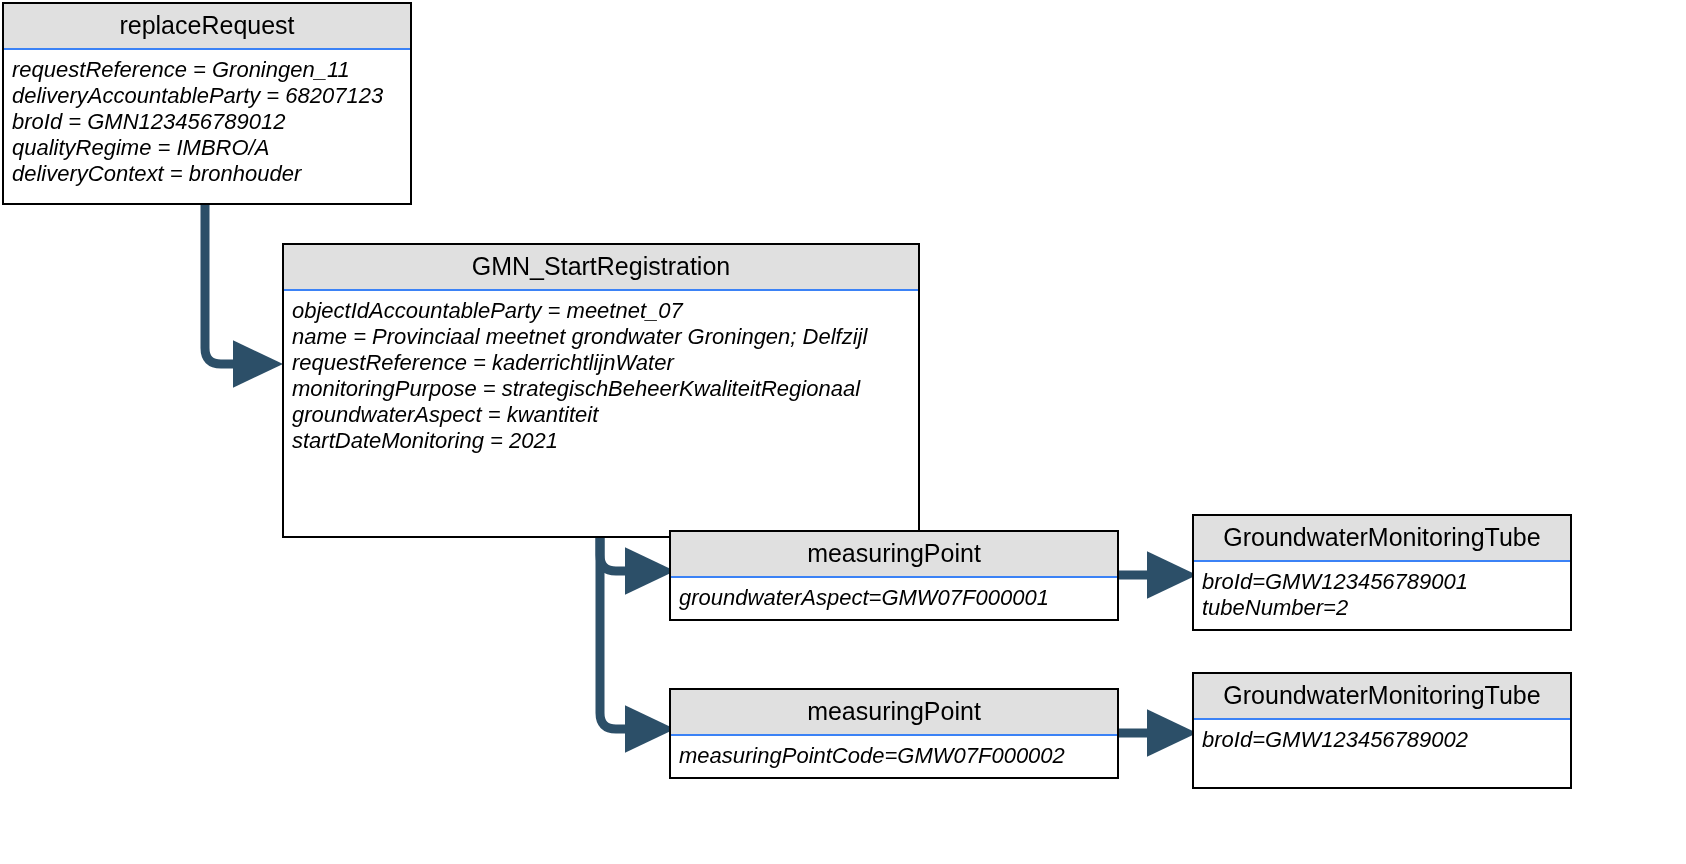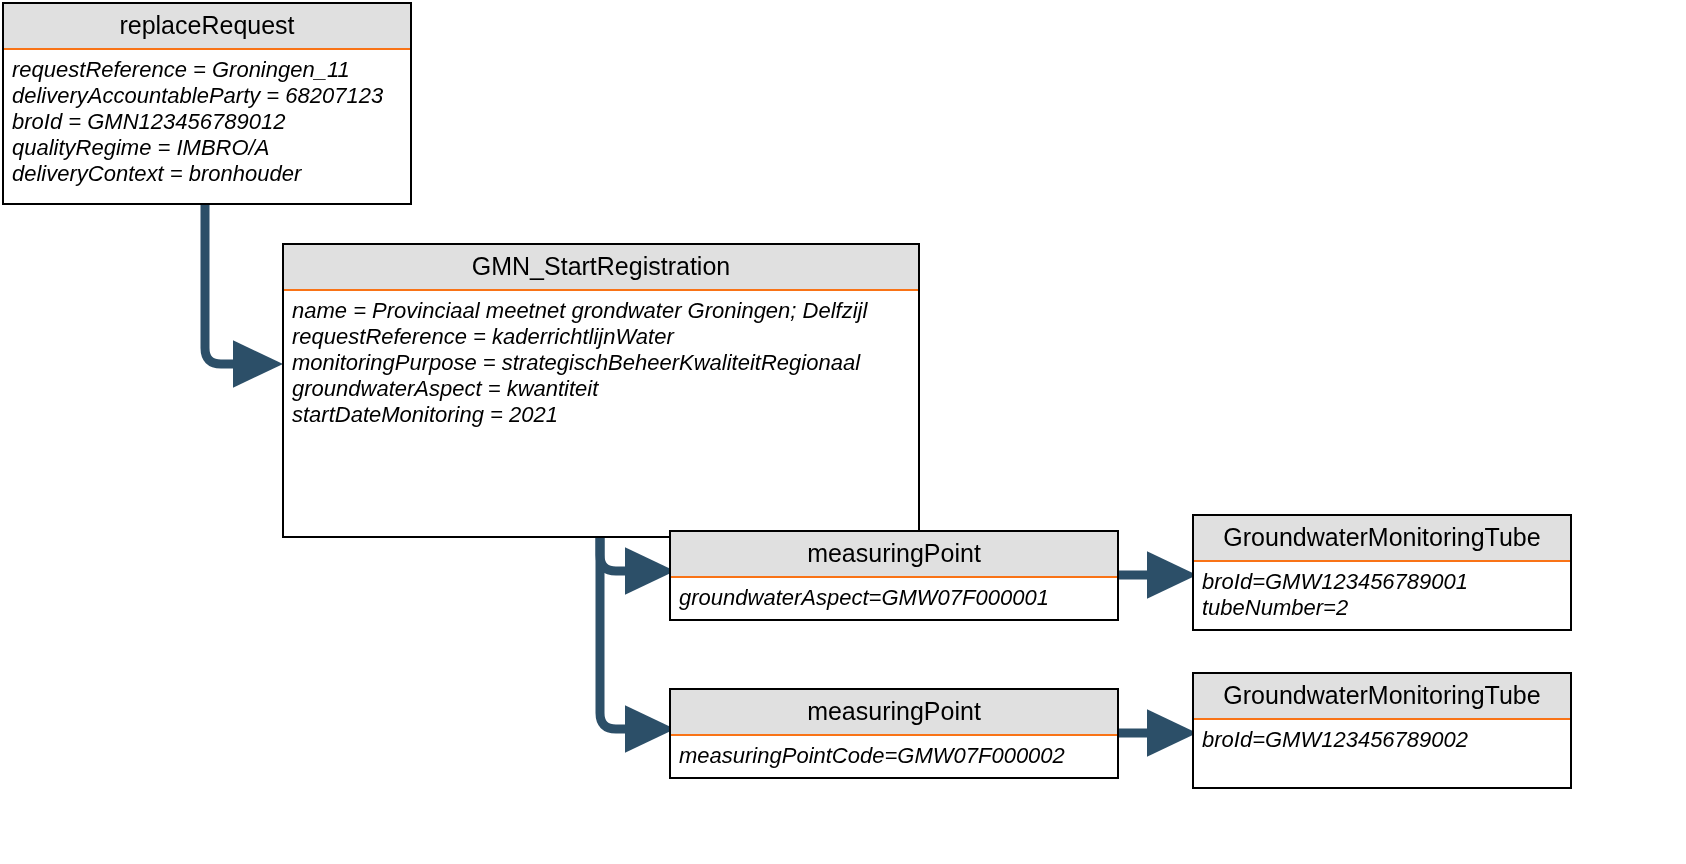--- a/index.html
+++ b/index.html
@@ -19,21 +19,21 @@
   .uml-box {
     position: absolute;
     box-sizing: border-box;
     border: 2px solid #000000;
     background: #ffffff;
     z-index: 3;
   }
   .uml-header {
     box-sizing: border-box;
     background: #e0e0e0;
-    border-bottom: 2px solid #f97316;
+    border-bottom: 2px solid #3b82f6;
     text-align: center;
     color: #000000;
     font-size: 25px;
     line-height: 1.0;
     padding: 9px 6px 10px 6px;
     white-space: nowrap;
     overflow: hidden;
   }
   .uml-body {
     box-sizing: border-box;
@@ -87,20 +87,21 @@
       <div class="attr">deliveryAccountableParty = 68207123</div>
       <div class="attr">broId = GMN123456789012</div>
       <div class="attr">qualityRegime = IMBRO/A</div>
       <div class="attr">deliveryContext = bronhouder</div>
     </div>
   </div>
 
   <div class="uml-box" style="left:282px; top:243px; width:638px; height:295px;">
     <div class="uml-header">GMN_StartRegistration</div>
     <div class="uml-body">
+      <div class="attr">objectIdAccountableParty = meetnet_07</div>
       <div class="attr">name = Provinciaal meetnet grondwater Groningen; Delfzijl</div>
       <div class="attr">requestReference = kaderrichtlijnWater</div>
       <div class="attr">monitoringPurpose = strategischBeheerKwaliteitRegionaal</div>
       <div class="attr">groundwaterAspect = kwantiteit</div>
       <div class="attr">startDateMonitoring = 2021</div>
     </div>
   </div>
 
   <div class="uml-box" style="left:669px; top:530px; width:450px; height:91px;">
     <div class="uml-header">measuringPoint</div>

